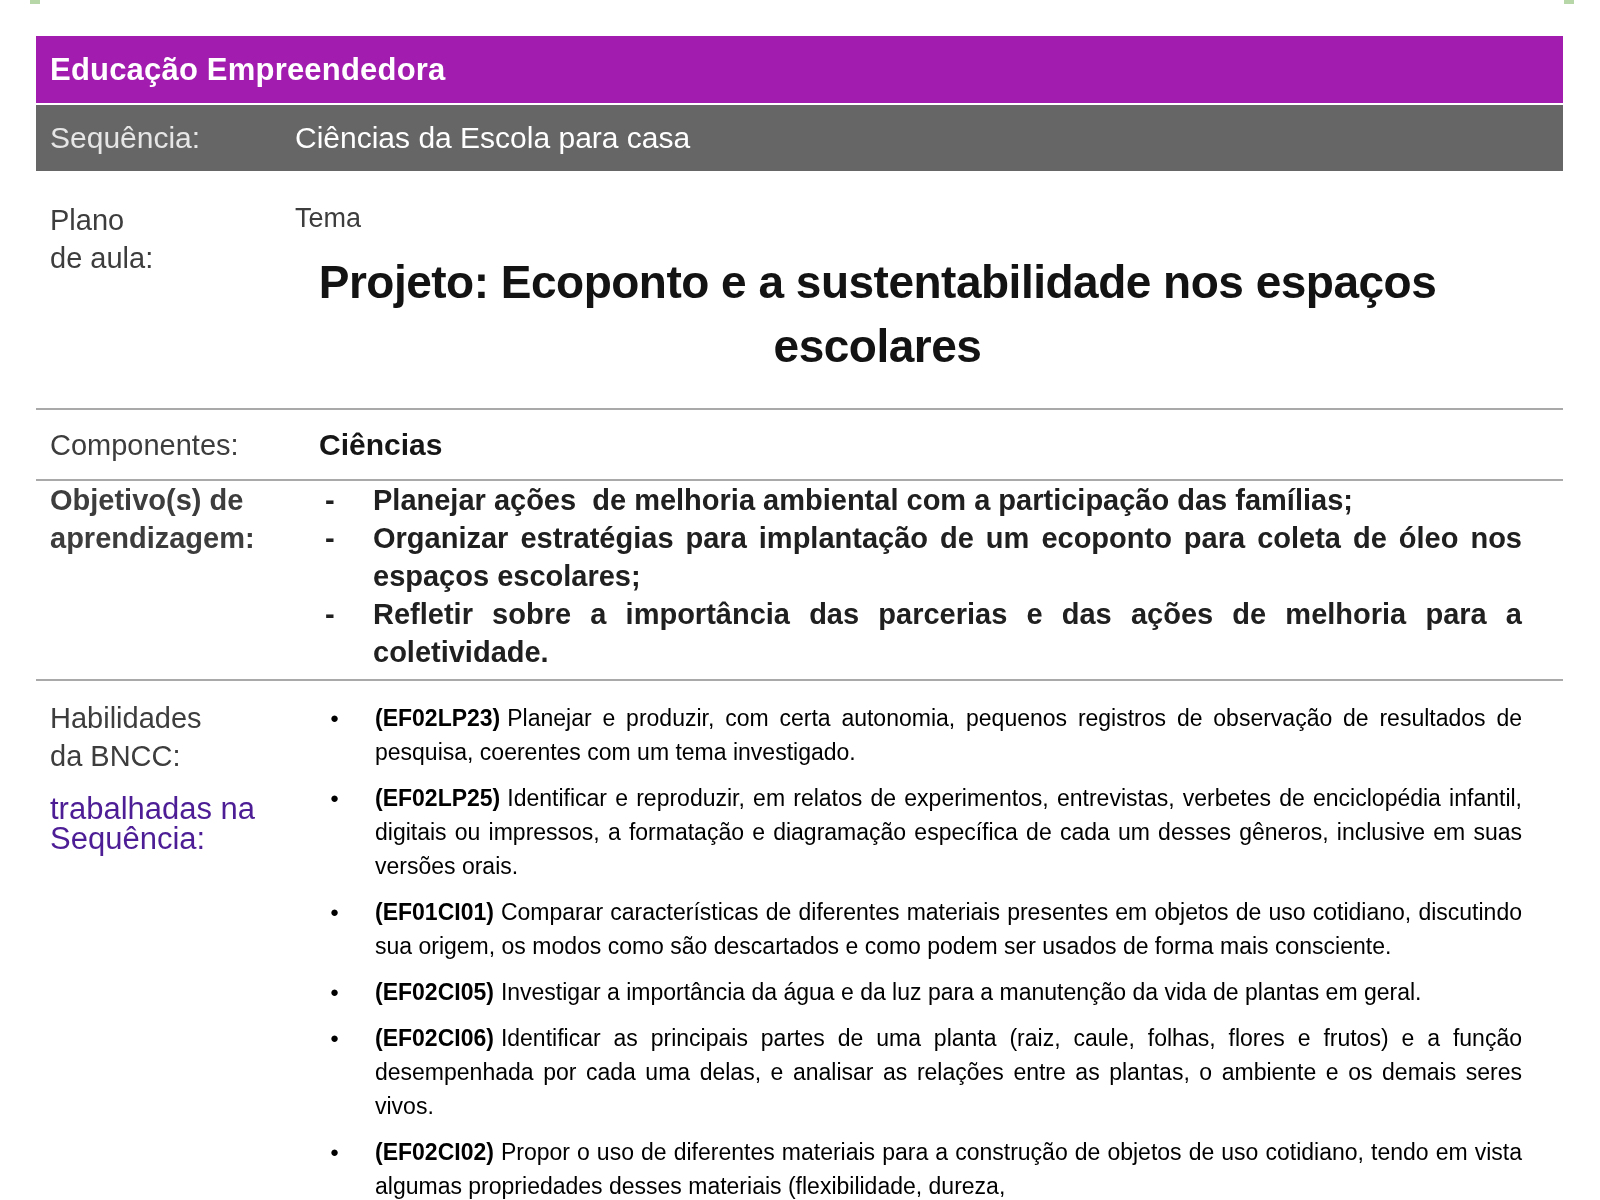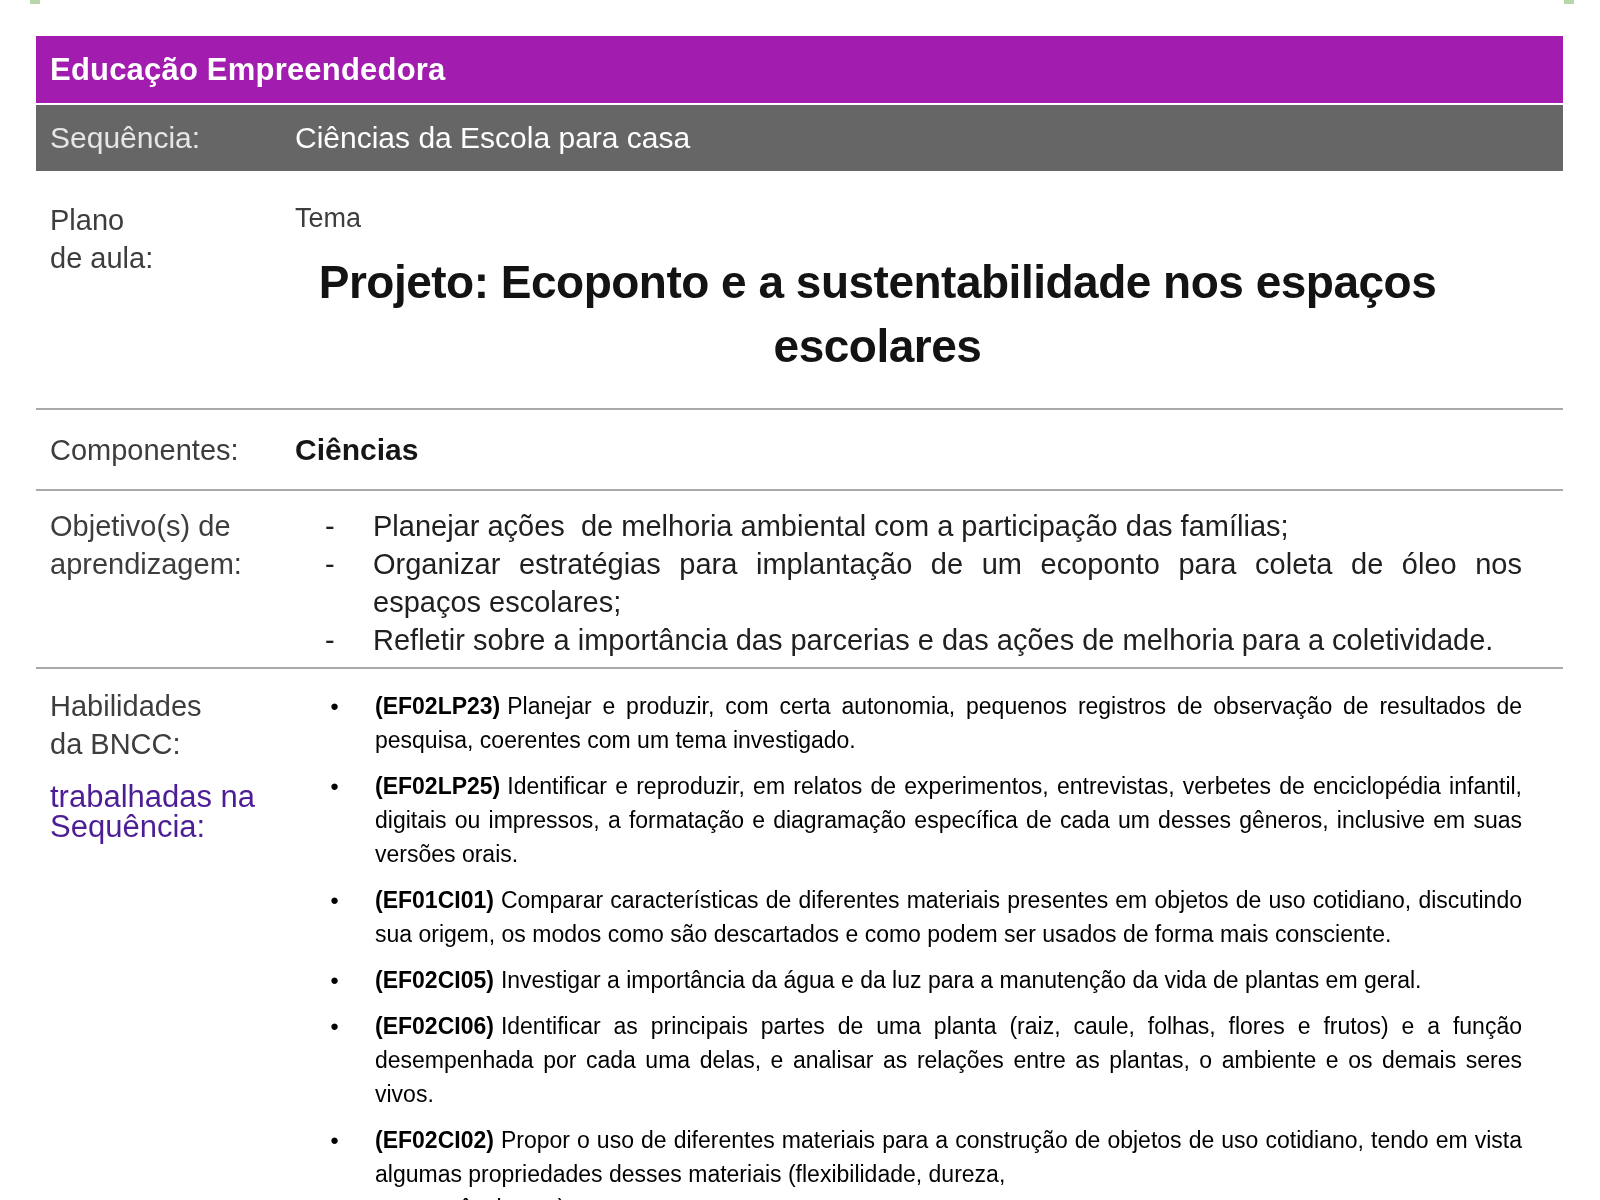--- a/index.html
+++ b/index.html
@@ -54,25 +54,25 @@
   .row-plano { padding-top:30px; padding-bottom:30px; }
   .tema-label { color:#3d3d3d; font-size:27px; line-height:34px; margin-bottom:15px; }
   .doc-title {
     color:#131313; font-size:46px; font-weight:800;
     line-height:64px; letter-spacing:-0.5px;
     max-width:1165px;
     text-align:center;
   }
 
   
-  .row-simple { height:81px; align-items:center; }
+  .row-simple { height:71px; align-items:center;gap:24px; }
   .row-simple .value { color:#161616; font-size:30px; font-weight:700; }
 
   
-  .row-obj { padding-top:16px; padding-bottom:8px; }
+  .row-obj { padding-bottom:8px;font-weight:bold; }
   .obj-list { list-style:none; }
   .obj-item {
     display:grid; grid-template-columns:78px 1fr;
     color:#202020; font-size:29px; line-height:38px;
     text-align:justify;
   }
   .obj-item .marker { padding-left:30px; text-align:left; }
   .obj-item .txt { white-space:pre-wrap; }
 
   

